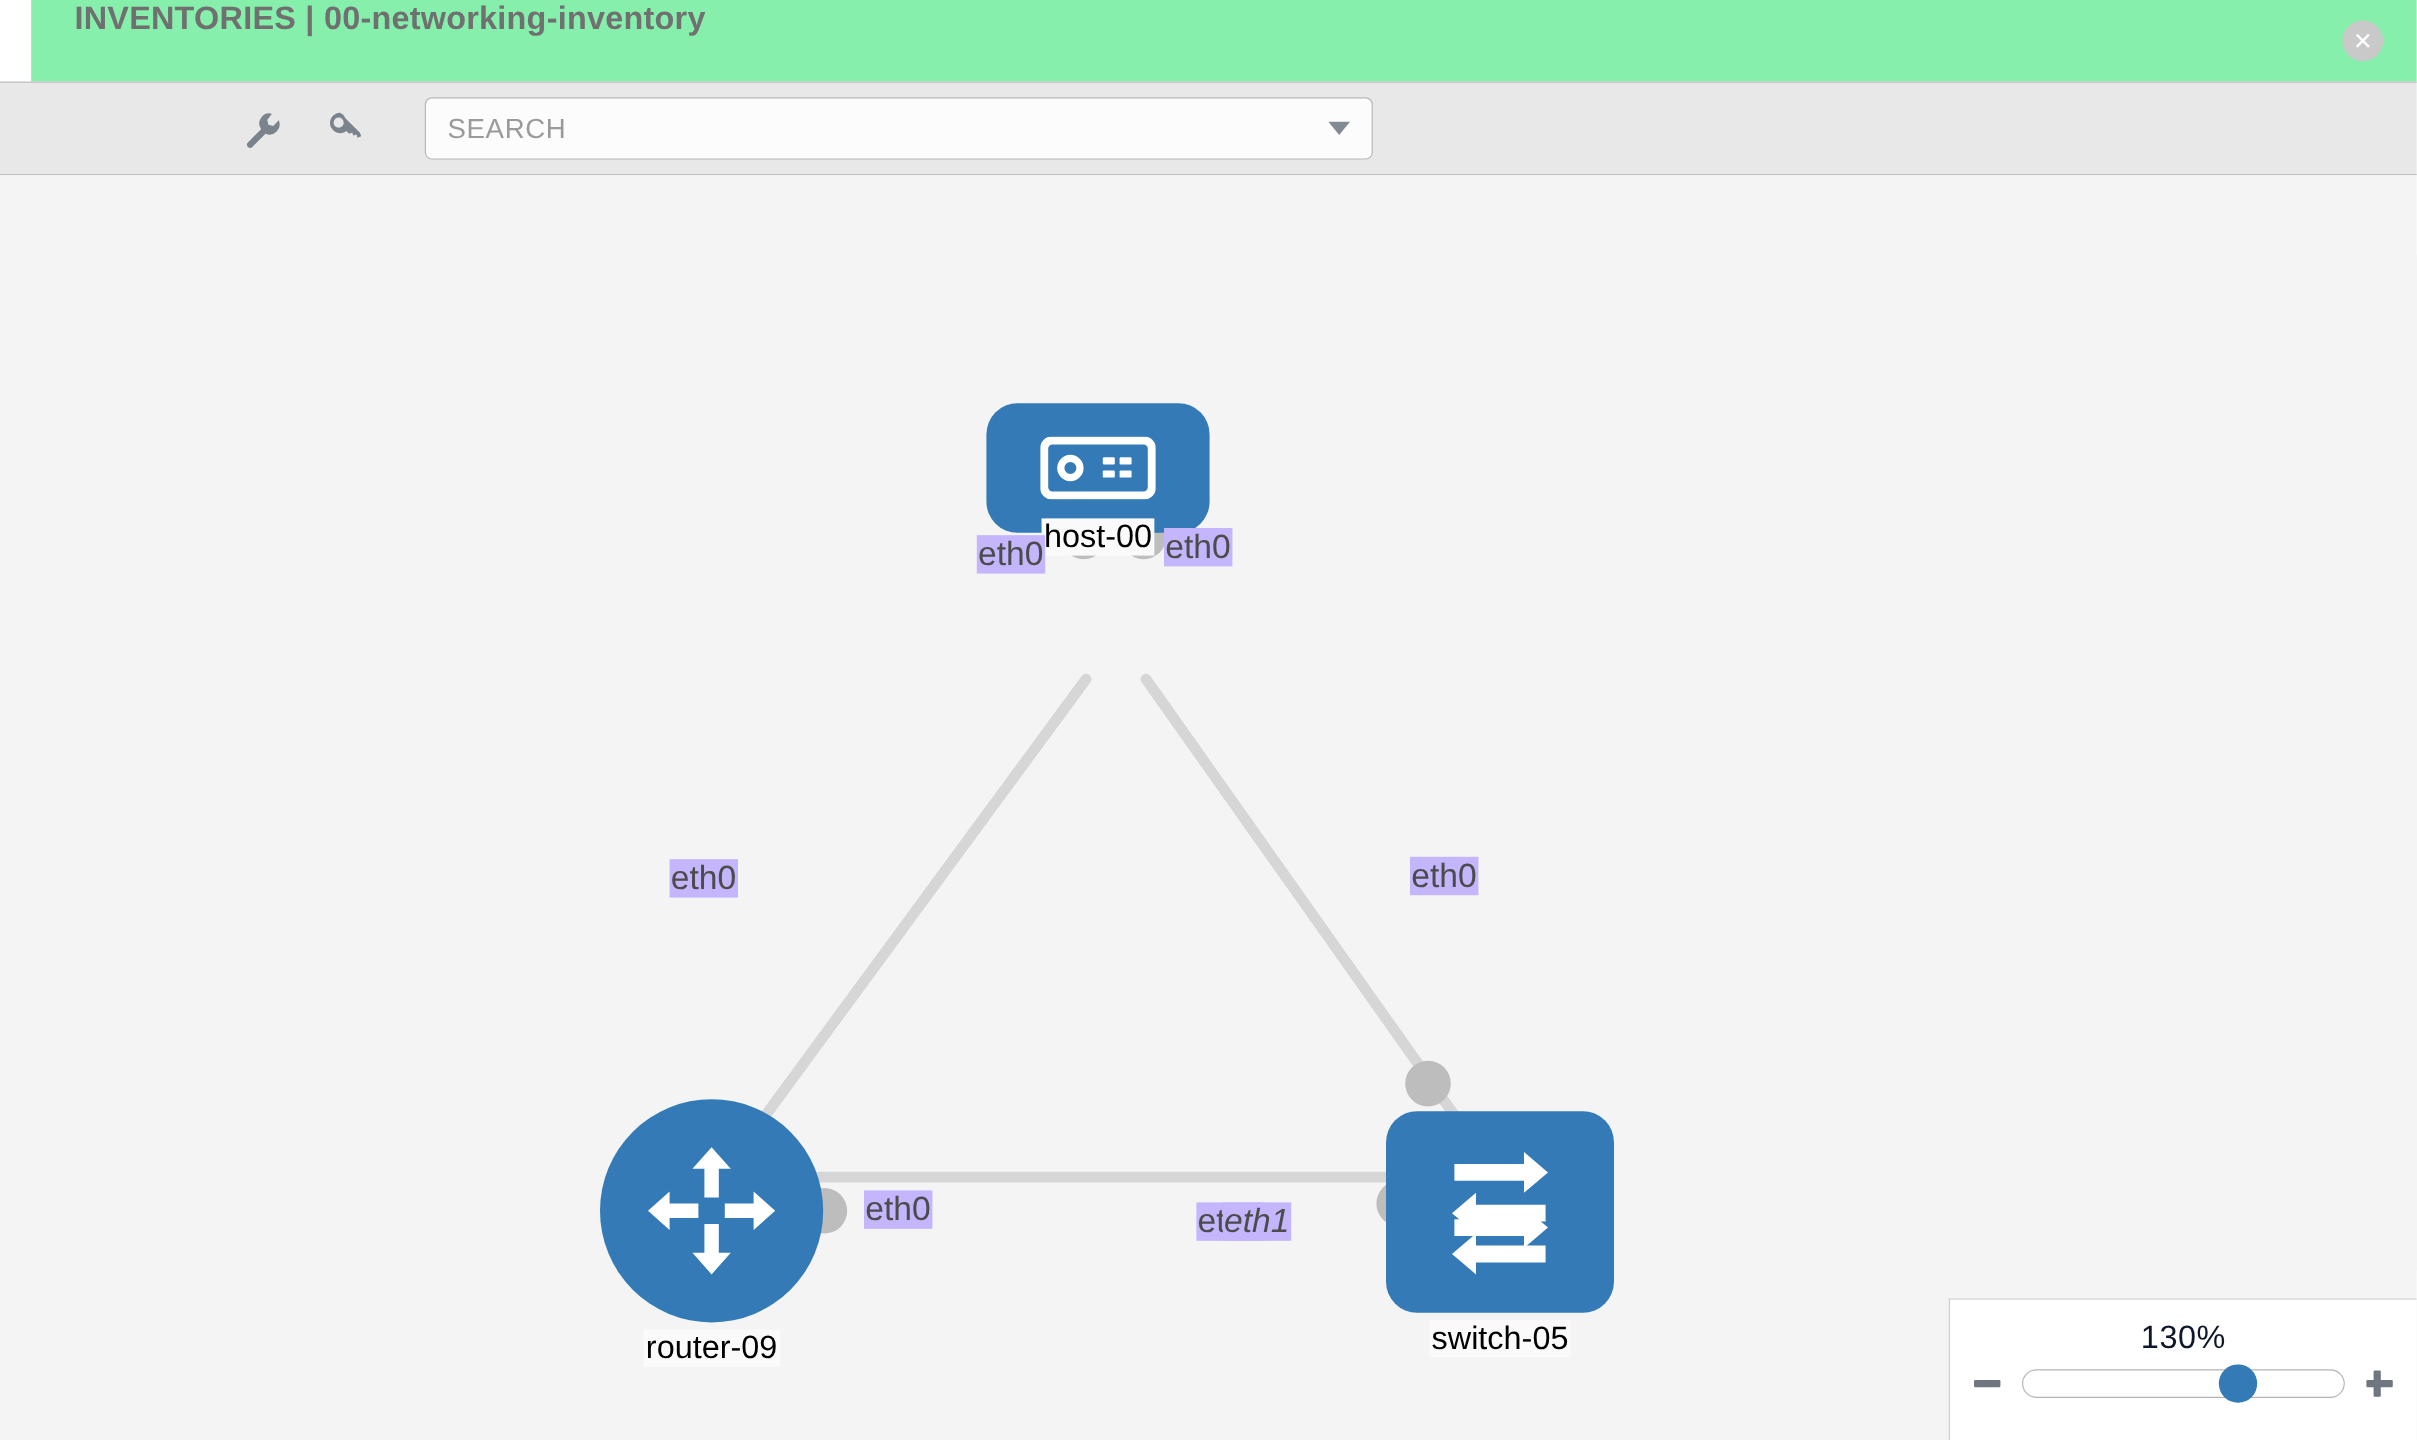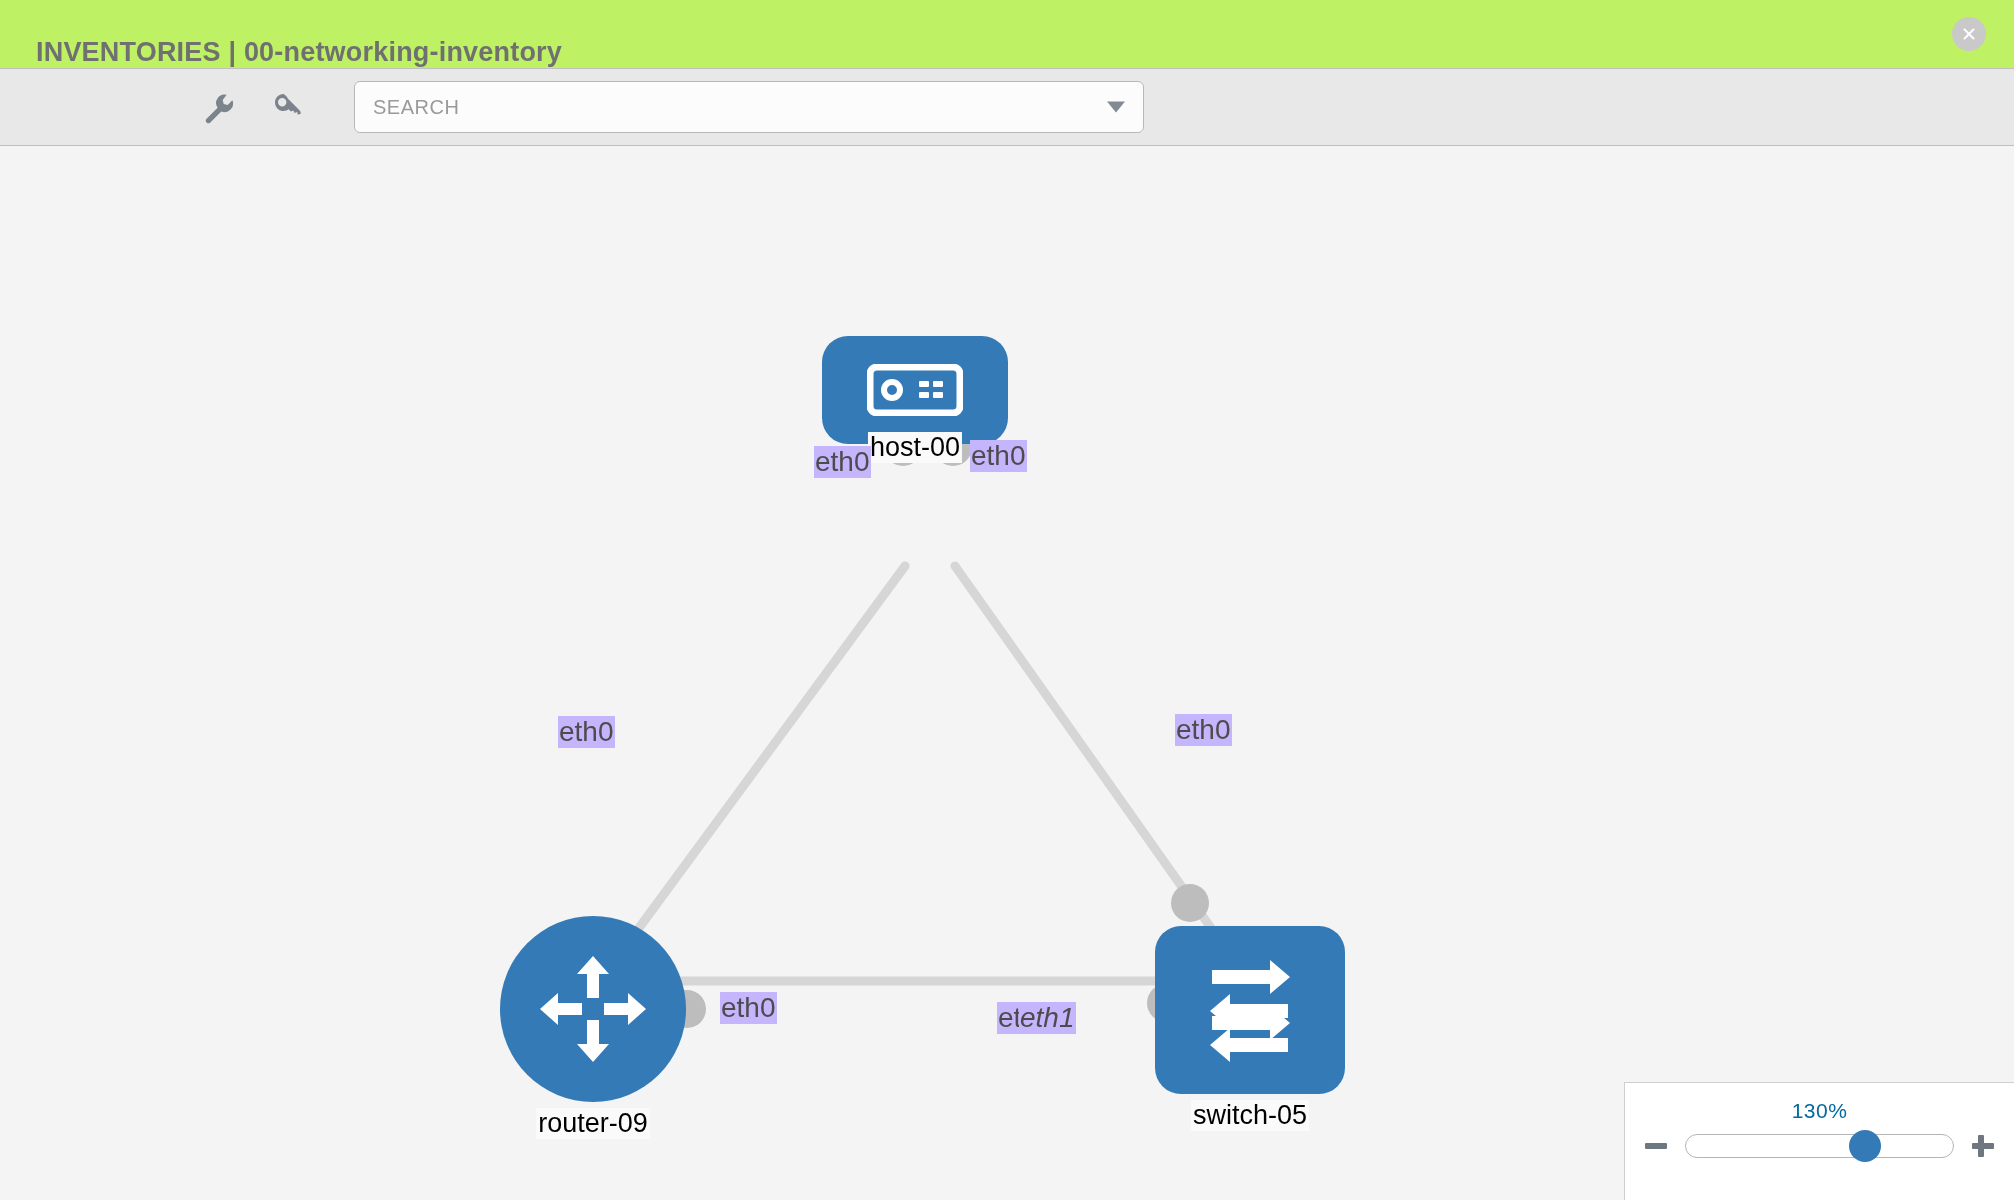--- a/index.html
+++ b/index.html
@@ -17,24 +17,25 @@
     background: #ffffff;
     display: flex;
     flex-direction: column;
   }
 
   
   .titlebar {
     position: relative;
     height: 68px;
     flex: 0 0 68px;
-    background: #bef264;
-    display: flex;
-    align-items: flex-end;
+    background: #86efac;
+    display: flex;
+    align-items: flex-start;
     padding-left: 36px;
+    margin-left: 26px;
   }
   .title-text {
     font-size: 27px;
     font-weight: bold;
     color: #707070;
     letter-spacing: 0.2px;
     white-space: nowrap;
   }
   .close-btn {
     position: absolute;
@@ -113,21 +114,21 @@
     border-radius: 6px;
     display: flex;
     align-items: center;
     padding: 0 16px;
   }
   .search-wrap input {
     border: none;
     outline: none;
     background: transparent;
     font-family: "Liberation Sans", sans-serif;
-    font-size: 20px;
+    font-size: 23px;
     color: #555;
     width: 100%;
     letter-spacing: 0.5px;
   }
   .search-wrap input::placeholder { color: #9a9a9a; }
 
   
   .canvas {
     position: relative;
     flex: 1 1 auto;
@@ -196,22 +197,22 @@
     width: 390px;
     height: 118px;
     background: #ffffff;
     border: 1px solid #cfcfcf;
     border-right: none;
     border-bottom: none;
     z-index: 20;
   }
   .zoom-value {
     text-align: center;
-    font-size: 21px;
-    color: #0369a1;
+    font-size: 27px;
+    color: #0f172a;
     margin-top: 16px;
     letter-spacing: 0.5px;
   }
   .zoom-row {
     display: flex;
     align-items: center;
     justify-content: center;
     gap: 16px;
     margin-top: 10px;
     padding: 0 18px;

